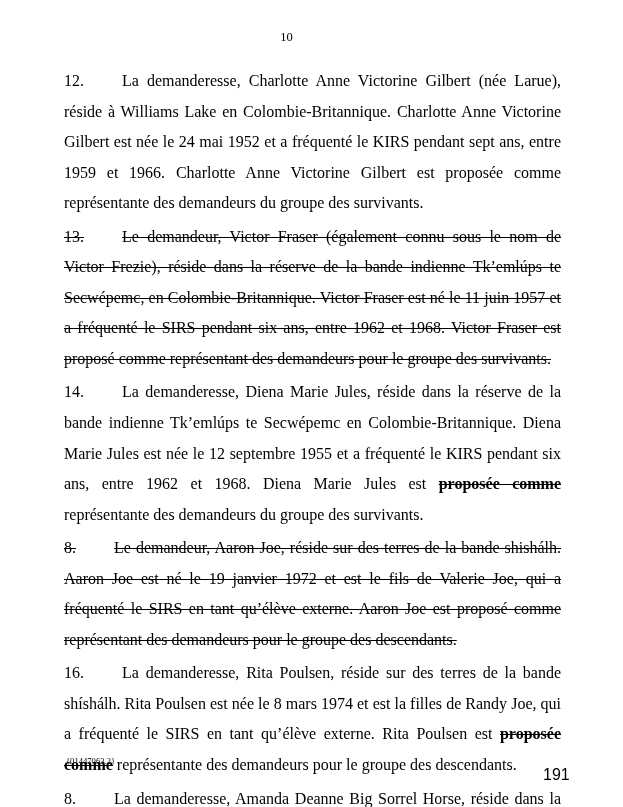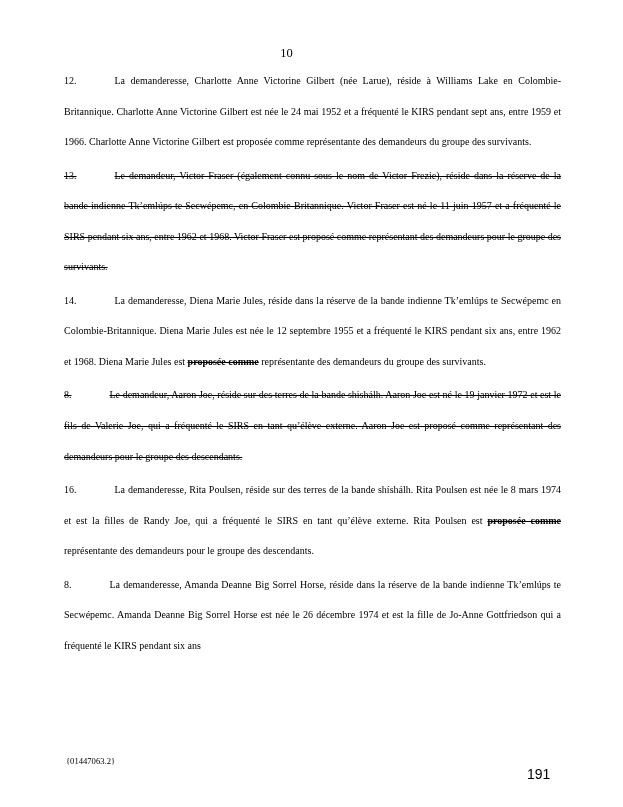--- a/index.html
+++ b/index.html
@@ -17,30 +17,29 @@
     overflow: hidden;
   }
   .page-num-top {
     position: absolute;
     top: 30px;
     left: 0;
     width: 573px;
     text-align: center;
     font-size: 12.5px;
     line-height: 15px;
-    margin-top: 16px;
   }
   .content {
     position: absolute;
     top: 66px;
     left: 64px;
     width: 497px;
   }
   .para {
-    font-size: 10px;
+    font-size: 16px;
     line-height: 30.55px;
     text-align: justify;
     margin: 0 0 3px 0;
   }
   .pnum {
     padding-right: 38px;
   }
   .para.struck {
     text-decoration: line-through;
     text-decoration-thickness: 1px;
@@ -53,23 +52,23 @@
   }
   .doc-id {
     position: absolute;
     left: 66px;
     top: 756px;
     font-size: 8.6px;
     line-height: 11px;
   }
   .page-num-bottom {
     position: absolute;
-    left: 527px;
+    left: 543px;
     top: 767px;
-    font-size: 14px;
+    font-size: 16px;
     line-height: 15px;
     font-family: "Liberation Sans", sans-serif;
   }
 </style>
 </head>
 <body>
 
 <div class="page">
 
   <div class="page-num-top">10</div>

